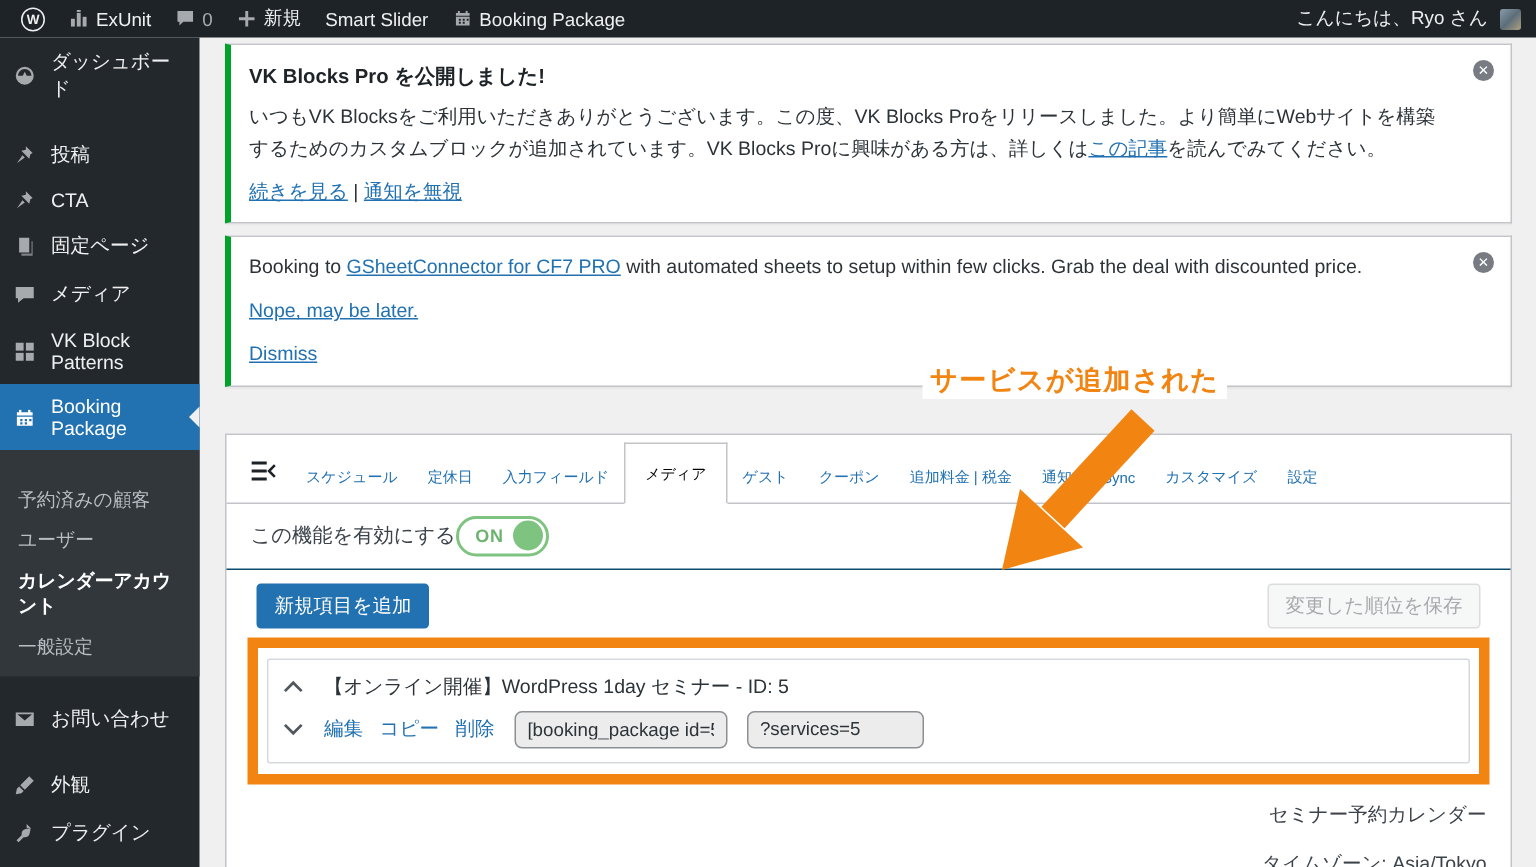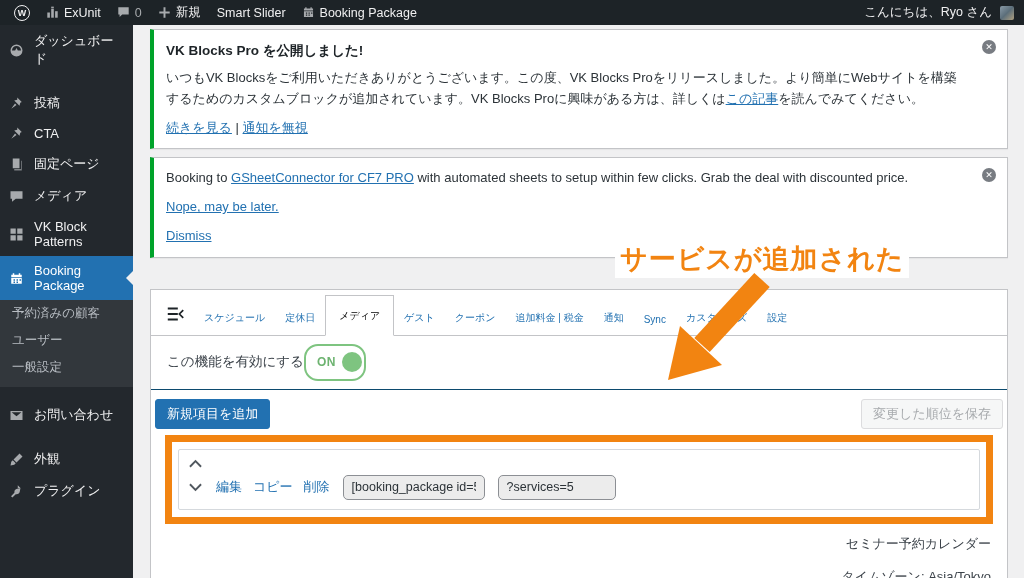--- a/index.html
+++ b/index.html
@@ -18,21 +18,21 @@
   #adminbar svg { display:block; }
 
   
   #sidebar { position:absolute; top:25px; left:0; width:133px; bottom:0; background:#23282d; font-size:13px; z-index:55; }
   .menu-item { display:flex; align-items:center; gap:9px; padding:7px 9px; color:#f0f0f1; cursor:pointer; position:relative; }
   .menu-item .mi-ico { color:#a7aaad; display:inline-flex; flex:0 0 16px; }
   .menu-item.active { background:#2271b1; color:#fff; }
   .menu-item.active .mi-ico { color:#fff; }
   .menu-item.active:after { content:""; position:absolute; right:0; top:50%; margin-top:-7px; border:7px solid transparent; border-right-color:#f0f0f1; }
   .menu-sep { height:12px; }
-  .submenu { background:#32373c; padding:0 0 6px; }
+  .submenu { background:#32373c; padding:20px 0 6px; }
   .submenu-item { display:block; padding:5px 10px 5px 12px; color:#b9bec4; font-size:12.5px; cursor:pointer; }
   .submenu-item.current { color:#fff; font-weight:bold; }
   .menu-item .mi-label { flex:1; }
 
   
   #content { position:absolute; left:133px; top:25px; right:0; bottom:0; padding:4px 16px 0 17px; }
 
   .notice { position:relative; background:#fff; border:1px solid #c3c4c7; border-left:4px solid #00a32a; box-shadow:0 1px 1px rgba(0,0,0,.04); padding:2px 40px 10px 12px; margin-bottom:8px; }
   .notice h3 { font-size:13.5px; color:#1d2327; margin:10px 0 2px; }
   .notice p { font-size:13px; line-height:1.6; color:#2c3338; margin:8px 0 0; }
@@ -41,44 +41,44 @@
   .dismiss-btn { position:absolute; top:10px; right:11px; width:14px; height:14px; border-radius:50%; background:#787c82; color:#fff; font-size:9px; line-height:14px; text-align:center; cursor:pointer; font-weight:bold; }
 
   
   #panel { margin-top:31px; background:#fff; border:1px solid #c3c4c7; position:relative; }
   .tabrow { display:flex; align-items:flex-end; padding:0 10px; border-bottom:1px solid #c3c4c7; height:46px; }
   .tab-collapse { align-self:center; margin:4px 10px 0 6px; color:#1d2327; cursor:pointer; display:inline-flex; }
   .tab { color:#2271b1; padding:10px 10px; font-size:10px; white-space:nowrap; }
   .tab.active { color:#000; background:#fff; border:1px solid #c3c4c7; border-bottom:1px solid #fff; margin-bottom:-1px; padding:13px 13px 12px; }
 
   .enable-row { display:flex; align-items:center; padding:8px 16px; border-bottom:1px solid #0c4a6e; font-size:13.5px; color:#3c434a; }
-  .toggle { width:62px; height:37px; border:2px solid #7ec480; border-radius:14px; display:flex; align-items:center; justify-content:space-between; padding:0 2px 0 11px; cursor:pointer; background:#fff; }
+  .toggle { width:62px; height:27px; border:2px solid #7ec480; border-radius:14px; display:flex; align-items:center; justify-content:space-between; padding:0 2px 0 11px; cursor:pointer; background:#fff; }
   .toggle .t-label { color:#6db370; font-size:12px; font-weight:bold; letter-spacing:.5px; }
   .toggle .knob { width:20px; height:20px; border-radius:50%; background:#7ec480; }
 
-  .btnrow { display:flex; justify-content:space-between; align-items:center; padding:9px 4px 0; }
+  .btnrow { display:flex; justify-content:space-between; align-items:center; padding:9px 20px 0; }
   .btn-primary { background:#2271b1; color:#fff; border:1px solid #2271b1; border-radius:3px; padding:5px 11px; font-size:13px; cursor:pointer; }
   .btn-disabled { background:#f6f7f7; color:#a7aaad; border:1px solid #dcdcde; border-radius:3px; padding:5px 11px; font-size:13px; }
 
   .hl-box { margin:6px 14px 0; border:7px solid #f28411; background:#fff; padding:7px 6px; }
   .svc-list { border:1px solid #d5d9dd; border-radius:2px; padding:7px 10px 9px; background:#fff; }
   .svc-line { display:flex; align-items:center; gap:13px; font-size:13px; color:#2c3338; }
   .svc-line.first { margin:2px 0 7px; }
   .chev { color:#50575e; display:inline-flex; cursor:pointer; flex:0 0 14px; }
   .svc-links { display:flex; gap:11px; }
   .svc-links a { color:#2271b1; }
   .svc-input { height:25px; background:#ececec; border:1px solid #8c8f94; border-radius:5px; padding:0 8px; font-size:12.5px; color:#2c3338; font-family:"Liberation Sans","DejaVu Sans",sans-serif; }
   .svc-input.w1 { width:142px; }
   .svc-input.w2 { width:118px; }
 
   .panel-foot1 { text-align:right; padding:11px 16px 0; font-size:13px; color:#3c434a; }
   .panel-foot2 { text-align:right; padding:15px 16px 12px; font-size:13px; color:#3c434a; }
 
   
-  #ann-text { position:absolute; left:615px; top:240px; z-index:70; font-size:27px; font-weight:bold; color:#f28411; background:#fff; padding:1px 5px; letter-spacing:1px; white-space:nowrap; }
+  #ann-text { position:absolute; left:615px; top:240px; z-index:70; font-size:18px; font-weight:bold; color:#f28411; background:#fff; padding:1px 5px; letter-spacing:1px; white-space:nowrap; }
   #ann-arrow { position:absolute; left:642px; top:272px; z-index:70; }
 </style>
 </head>
 <body>
 
 <div id="adminbar">
   <span class="ab-item">
       <span class="wp-logo">W</span>
     </span>
   <span class="ab-item">
@@ -187,20 +187,21 @@
           <path d="M3 5h14v3H3zm0 4h14v8H3zm3 2v2h2v-2zm4 0v2h2v-2zm4 0v2h2v-2zM6 14v2h2v-2zm4 0v2h2v-2z" fill-rule="evenodd"></path>
           <rect x="5" y="3" width="2" height="3"></rect>
           <rect x="13" y="3" width="2" height="3"></rect>
         </svg>
       </span>
     <span class="mi-label">Booking Package</span>
   </div>
   <div class="submenu">
     <a class="submenu-item">予約済みの顧客</a>
     <a class="submenu-item">ユーザー</a>
+    <a class="submenu-item current">カレンダーアカウント</a>
     <a class="submenu-item">一般設定</a>
   </div>
   <div class="menu-sep"></div>
   <div class="menu-item">
     <span class="mi-ico">
         <svg width="15" height="15" viewBox="0 0 20 20" fill="currentColor">
           <path d="M2 4h16v12H2zm1.5 1.5L10 11l6.5-5.5z" fill-rule="evenodd"></path>
         </svg>
       </span>
     <span class="mi-label">お問い合わせ</span>
@@ -244,20 +245,21 @@
   <div id="panel">
     <div class="tabrow">
       <span class="tab-collapse">
           <svg width="17" height="14" viewBox="0 0 22 18" stroke="currentColor" stroke-width="2.6" fill="none">
             <path d="M1 2h13M1 9h13M1 16h13"></path>
             <path d="M21 4l-5 5 5 5" stroke-width="2.2"></path>
           </svg>
         </span>
       <a class="tab">スケジュール</a>
       <a class="tab">定休日</a>
+      <a class="tab">入力フィールド</a>
       <a class="tab active">メディア</a>
       <a class="tab">ゲスト</a>
       <a class="tab">クーポン</a>
       <a class="tab">追加料金 | 税金</a>
       <a class="tab">通知</a>
       <a class="tab">Sync</a>
       <a class="tab">カスタマイズ</a>
       <a class="tab">設定</a>
     </div>
 
@@ -275,20 +277,21 @@
     </div>
 
     <div class="hl-box">
       <div class="svc-list">
         <div class="svc-line first">
           <span class="chev">
               <svg width="13" height="9" viewBox="0 0 14 9" fill="none" stroke="currentColor" stroke-width="2">
                 <path d="M1 8l6-6 6 6"></path>
               </svg>
             </span>
+          <span>【オンライン開催】WordPress 1day セミナー - ID: 5</span>
         </div>
         <div class="svc-line">
           <span class="chev">
               <svg width="13" height="9" viewBox="0 0 14 9" fill="none" stroke="currentColor" stroke-width="2">
                 <path d="M1 1l6 6 6-6"></path>
               </svg>
             </span>
           <span class="svc-links">
             <a>編集</a>
             <a>コピー</a>

